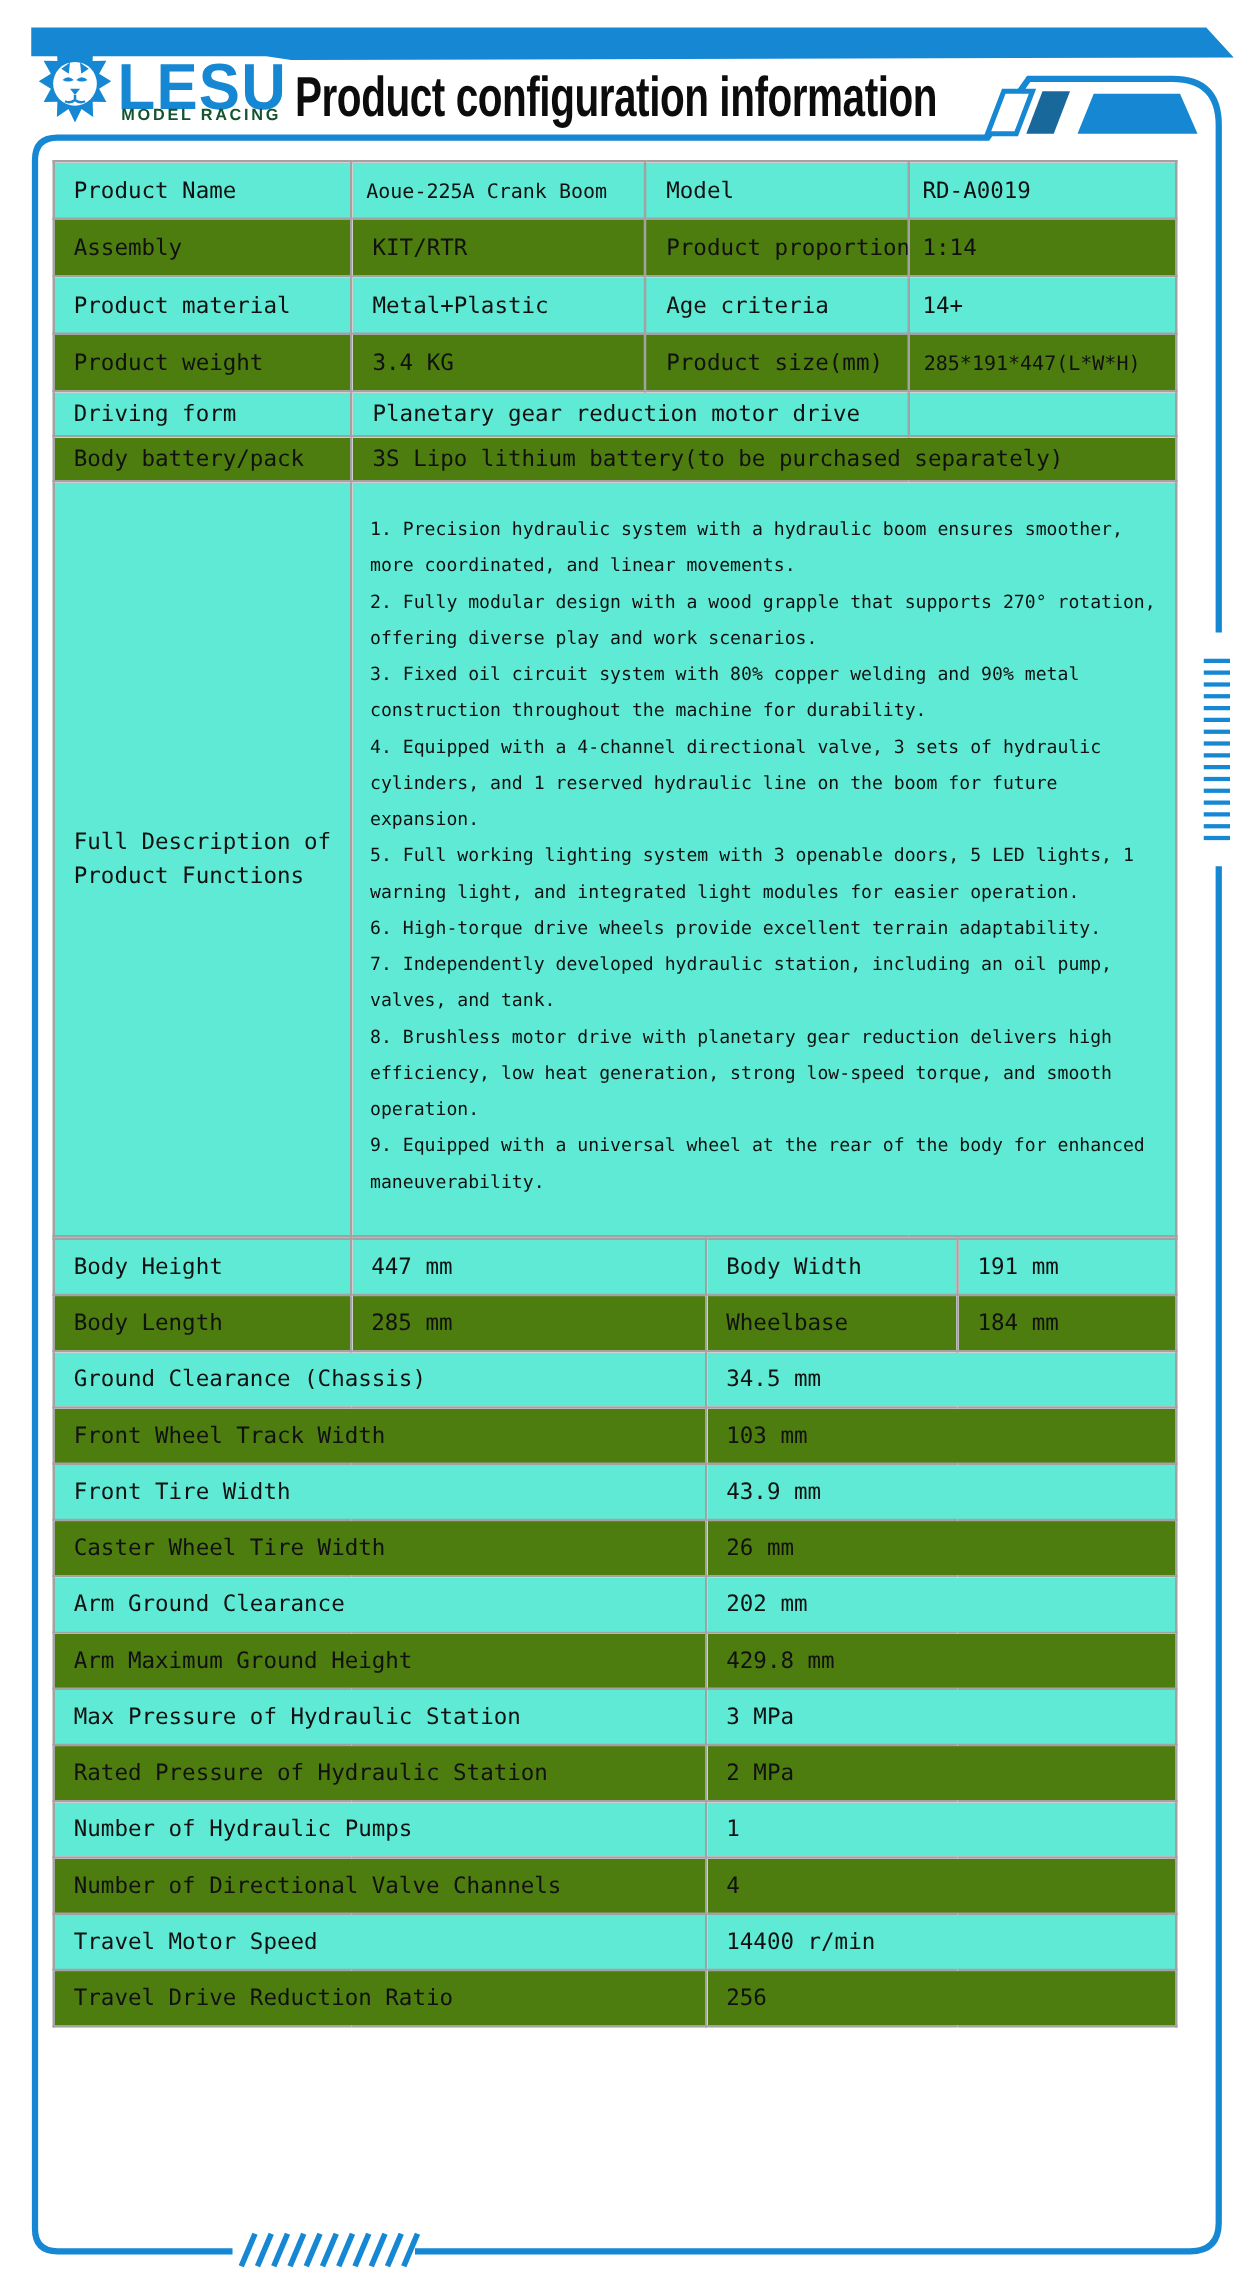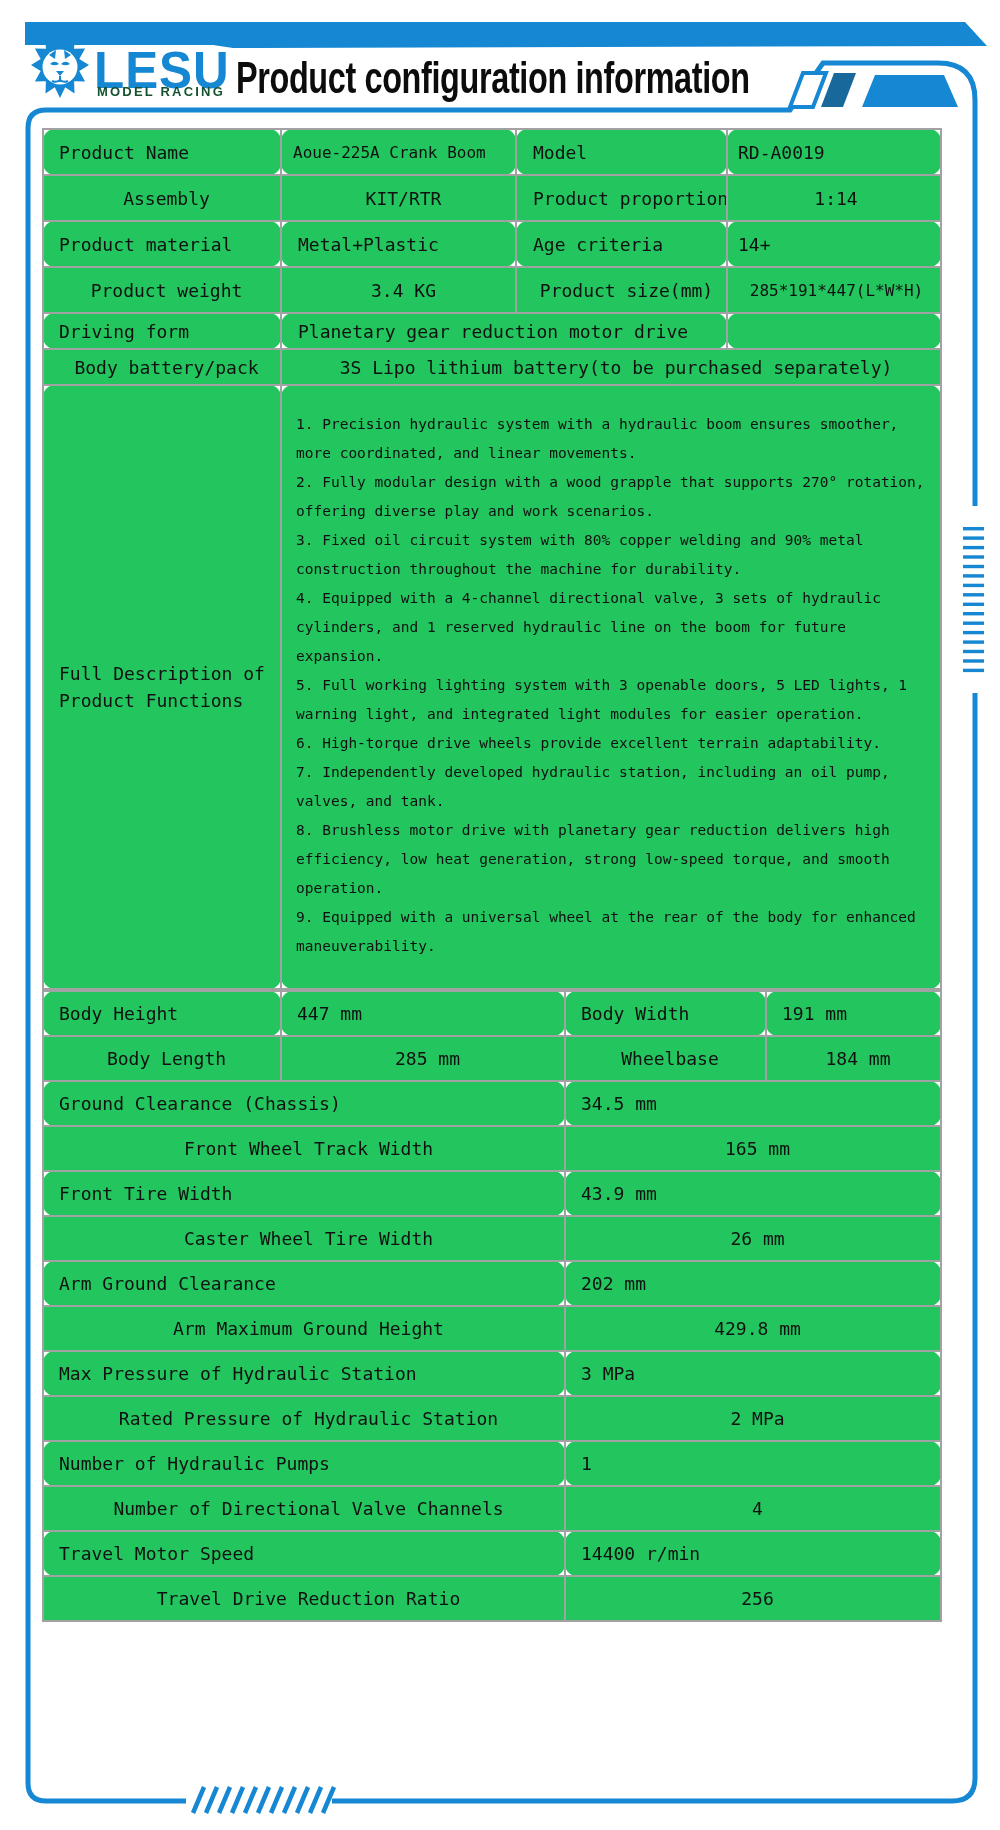--- a/index.html
+++ b/index.html
@@ -12,22 +12,22 @@
   .brand-tagline{position:absolute;left:97px;top:84px;font-size:13px;font-weight:bold;
       color:#14532d;letter-spacing:2.2px;z-index:2;}
   .page-title{position:absolute;left:236px;top:52px;font-size:45px;font-weight:bold;color:#0c0c0c;
       transform:scaleX(.72);transform-origin:left top;letter-spacing:-.5px;white-space:nowrap;z-index:2;}
   
   .tables{position:absolute;left:42px;top:128px;width:898px;z-index:1;
       font-family:"DejaVu Sans Mono",monospace;color:#111;}
   table{border-collapse:collapse;table-layout:fixed;width:898px;}
   td{border:2px solid #a2a2a2;font-size:18px;vertical-align:middle;
      padding:0 6px 0 15px;overflow:hidden;white-space:nowrap;}
-  tr.blue td{background:#22c55e;border-radius:12px;}
-  tr.gray td{background:#22c55e;text-align:center;}
+  tr.blue td{background:#5eead4;}
+  tr.gray td{background:#4d7c0f;}
   .r1{height:46px;} .r2{height:36px;}
   td.small{font-size:16px;padding-left:11px;}
   td.val2{padding-left:16px;}
   td.val4{padding-left:10px;}
   .tech-val{}
   .desc-cell{vertical-align:top;padding:24px 4px 0 14px;}
   .desc-text{font-size:14.5px;line-height:29px;white-space:pre;}
   .desc-label-cell{vertical-align:middle;padding:0 10px 0 15px;white-space:normal;
       font-size:18px;line-height:27px;}
   .tech-header{width:894px;height:43px;background:#eaeaea;border:2px solid #a2a2a2;
@@ -190,21 +190,21 @@
         <td>285 mm</td>
         <td>Wheelbase</td>
         <td>184 mm</td>
       </tr>
       <tr class="blue tech-row">
         <td colspan="2">Ground Clearance (Chassis)</td>
         <td colspan="2" class="tech-val">34.5 mm</td>
       </tr>
       <tr class="gray tech-row">
         <td colspan="2">Front Wheel Track Width</td>
-        <td colspan="2" class="tech-val">165 mm</td>
+        <td colspan="2" class="tech-val">103 mm</td>
       </tr>
       <tr class="blue tech-row">
         <td colspan="2">Front Tire Width</td>
         <td colspan="2" class="tech-val">43.9 mm</td>
       </tr>
       <tr class="gray tech-row">
         <td colspan="2">Caster Wheel Tire Width</td>
         <td colspan="2" class="tech-val">26 mm</td>
       </tr>
       <tr class="blue tech-row">

